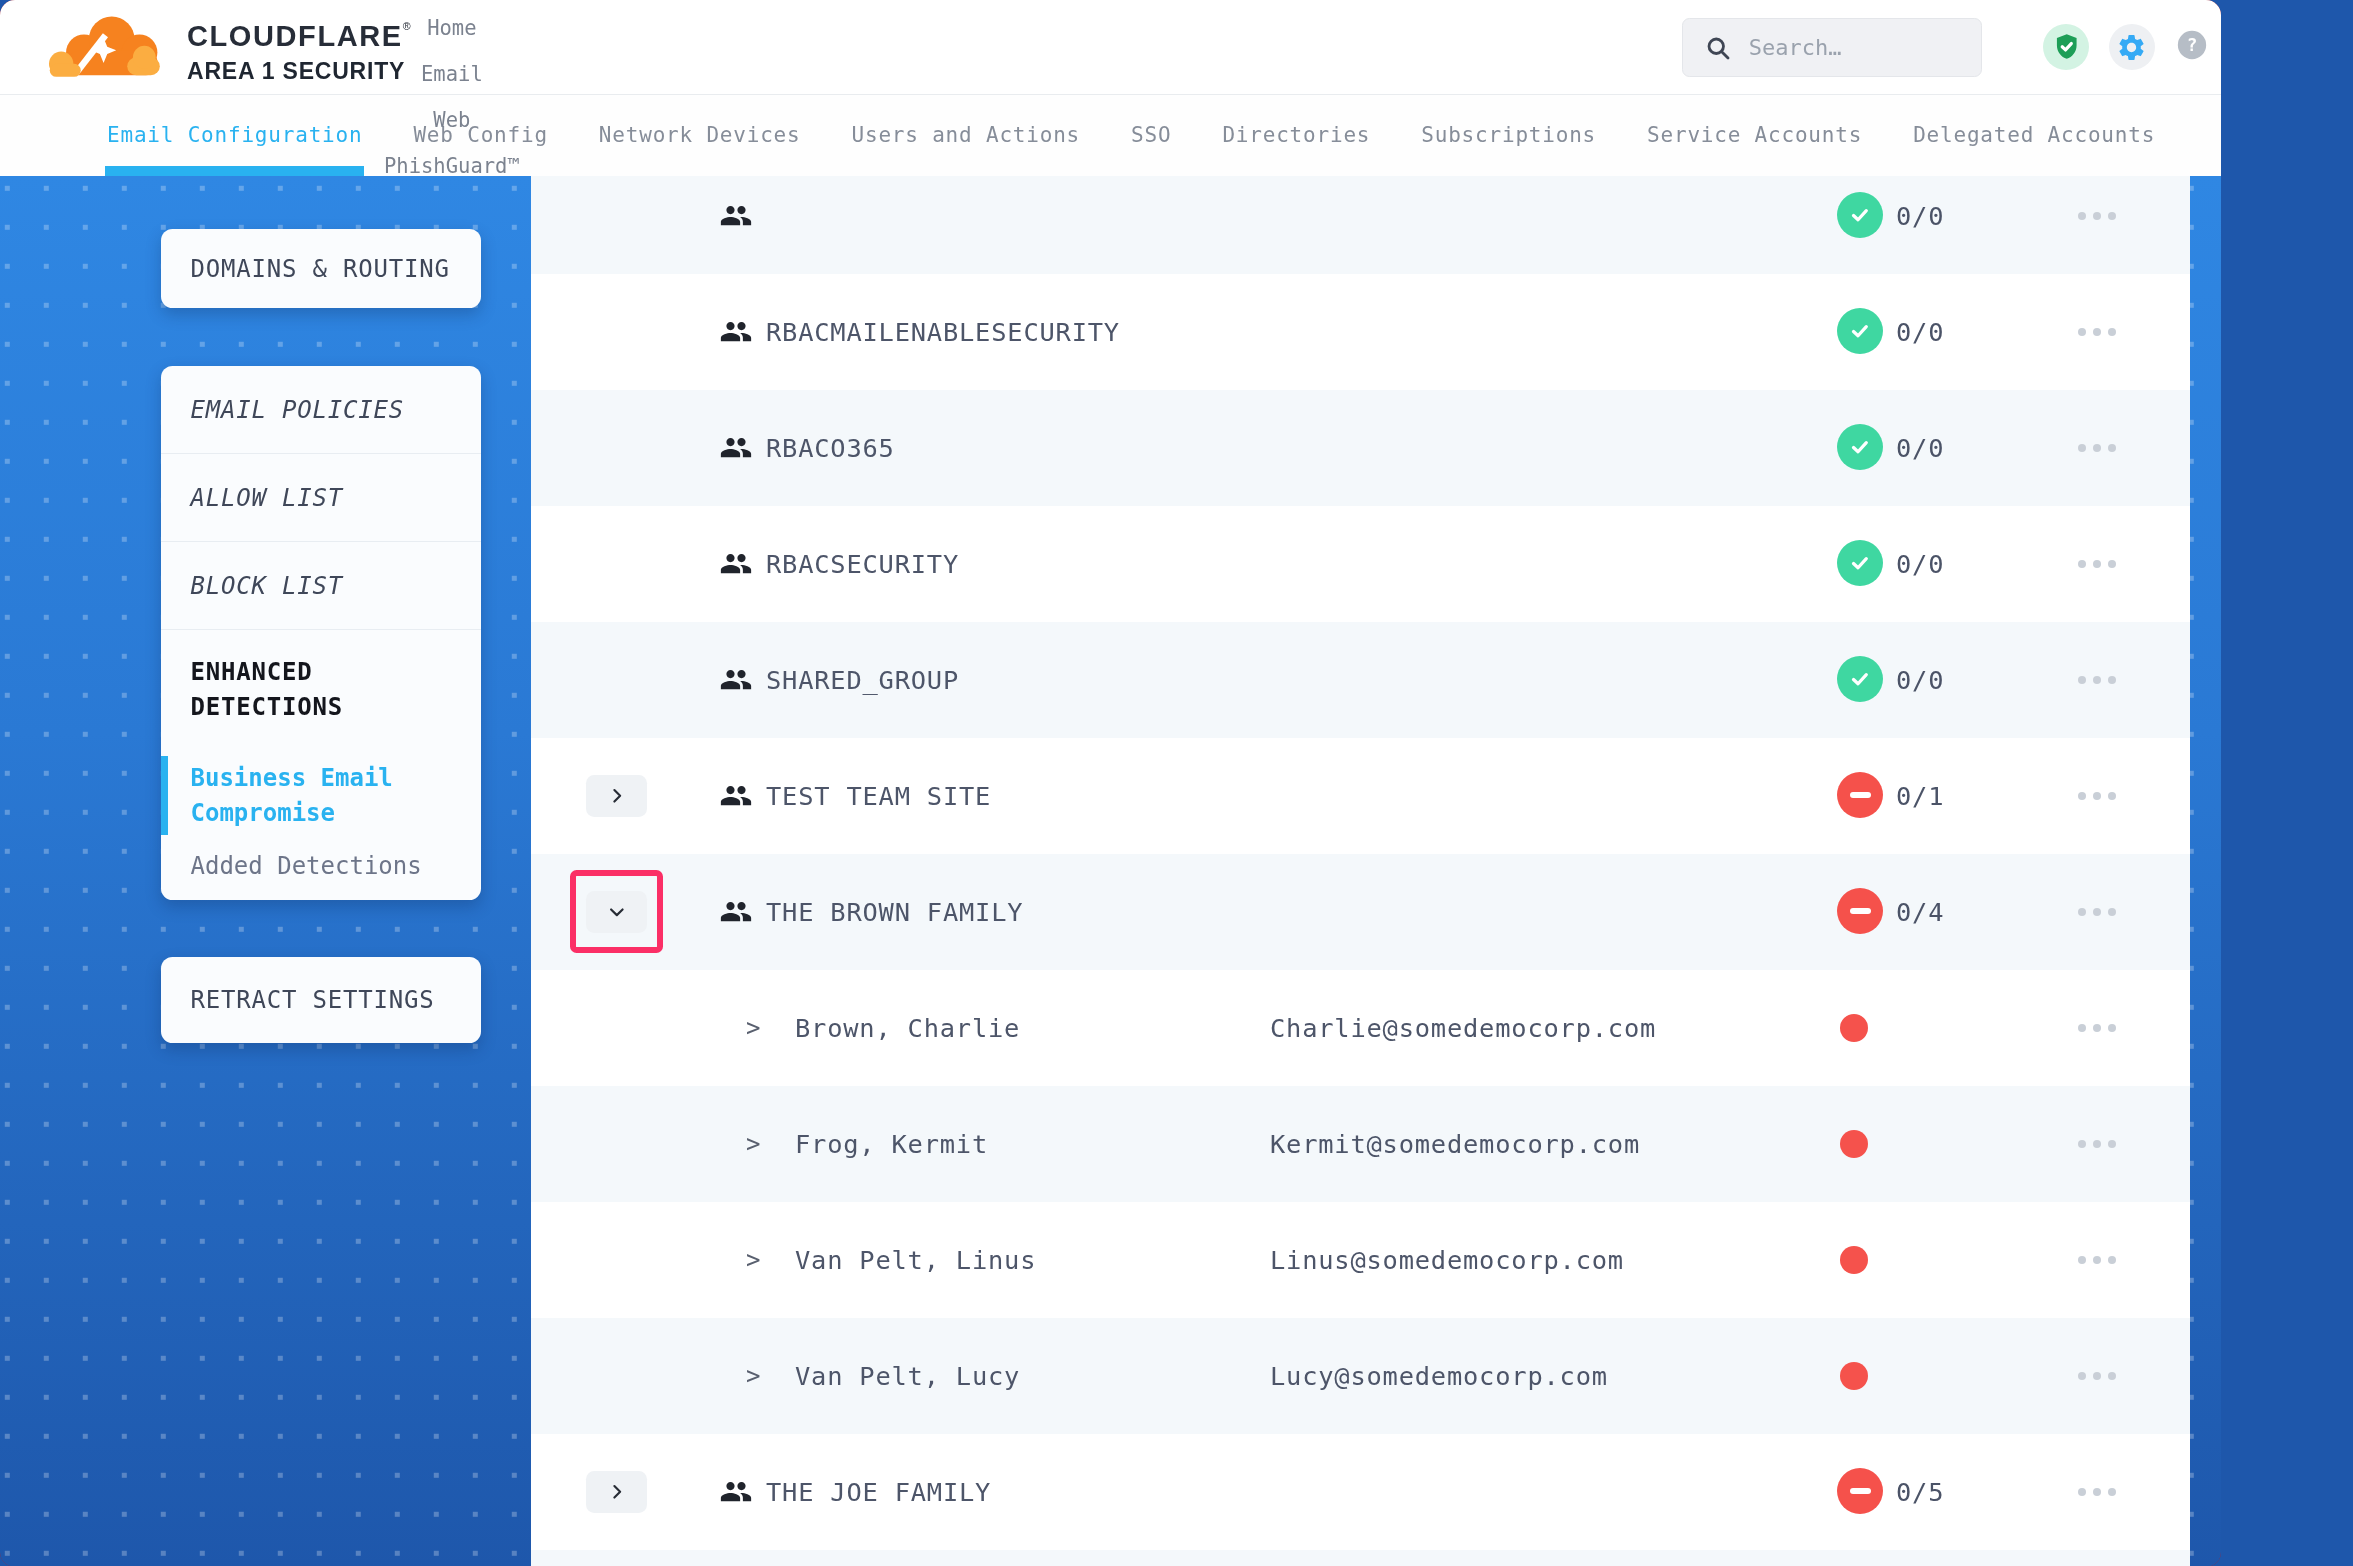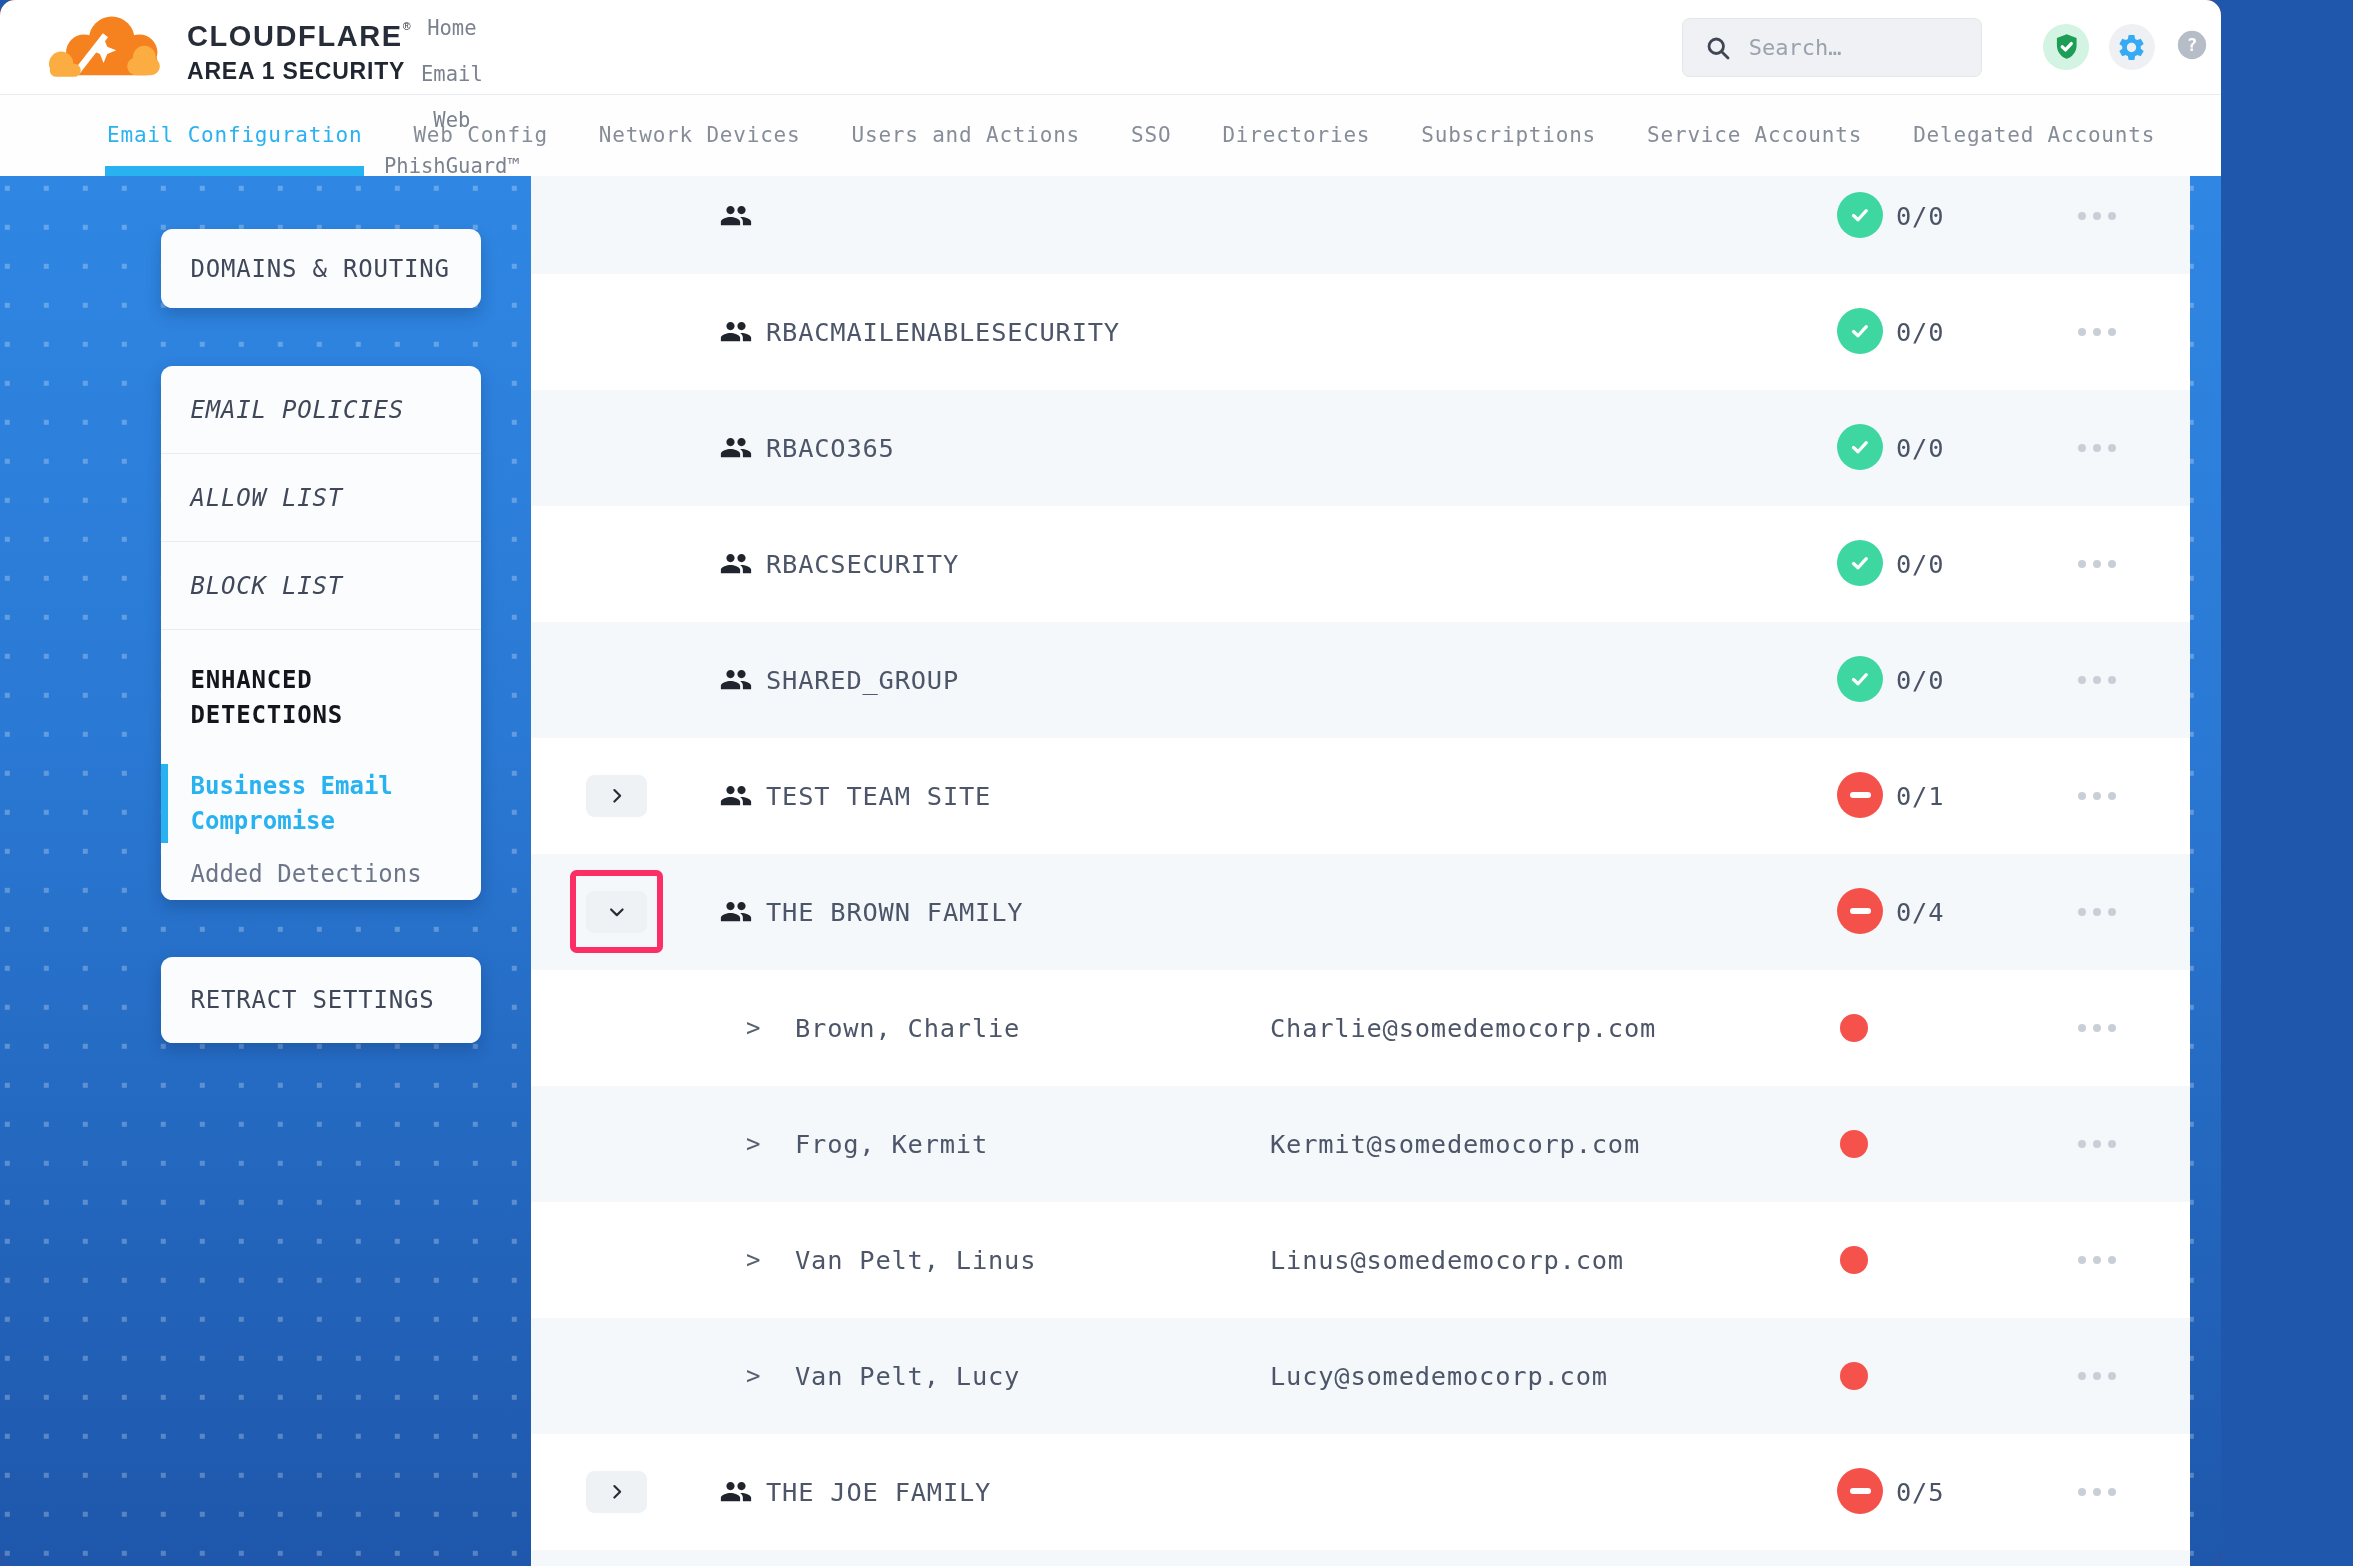--- a/index.html
+++ b/index.html
@@ -44,21 +44,21 @@
 
   
   .card{position:absolute;left:161px;width:320px;background:#fafcfe;border-radius:11.5px;
         box-shadow:0 6.6px 14.8px rgba(10,35,80,.25);font-size:24px;color:#3f4759;z-index:6;box-sizing:border-box;}
   #card-domains{top:229px;height:79px;display:flex;align-items:center;padding-left:29.5px;letter-spacing:0.8px;}
   #card-policies{top:366px;height:534px;}
   #card-retract{top:957px;height:86px;display:flex;align-items:center;padding-left:29.5px;letter-spacing:0.8px;}
   .card-link{height:88px;display:flex;align-items:center;padding-left:29.5px;
              border-bottom:1.6px solid #e8edf2;box-sizing:border-box;cursor:pointer;letter-spacing:0.8px;font-style:italic;}
   .enh{padding:24.6px 28px 0 29.5px;}
-  .enh-title{font-weight:bold;color:#14161d;line-height:35px;letter-spacing:0.8px;margin-top:8px;}
+  .enh-title{font-weight:bold;color:#14161d;line-height:35px;letter-spacing:0.8px;}
   .bec{position:relative;margin-top:36px;color:#29b2f0;font-weight:bold;line-height:35px;cursor:pointer;}
   .bec::before{content:"";position:absolute;left:-29.5px;top:-4.9px;bottom:-4.9px;width:7.4px;background:#29b2f0;}
   .added{margin-top:18px;color:#6d7589;line-height:35px;cursor:pointer;}
 
   
   .content{position:absolute;left:531px;top:176px;width:1659px;height:1391px;background:#fff;overflow:hidden;z-index:3;}
   .rows{margin-top:-18px;}
   .row{position:relative;height:116px;}
   .row:nth-child(odd){background:#f4f8fb;}
   .expander{position:absolute;left:55px;top:37px;width:61px;height:42px;border:none;border-radius:8.2px;

